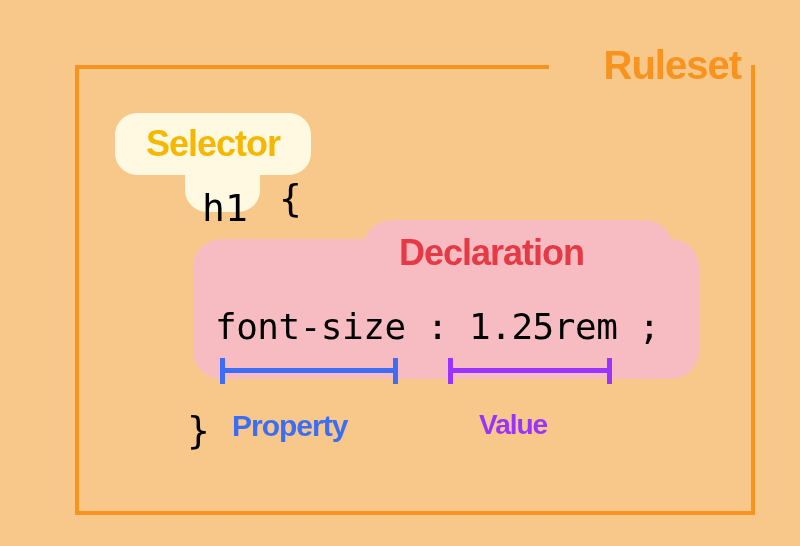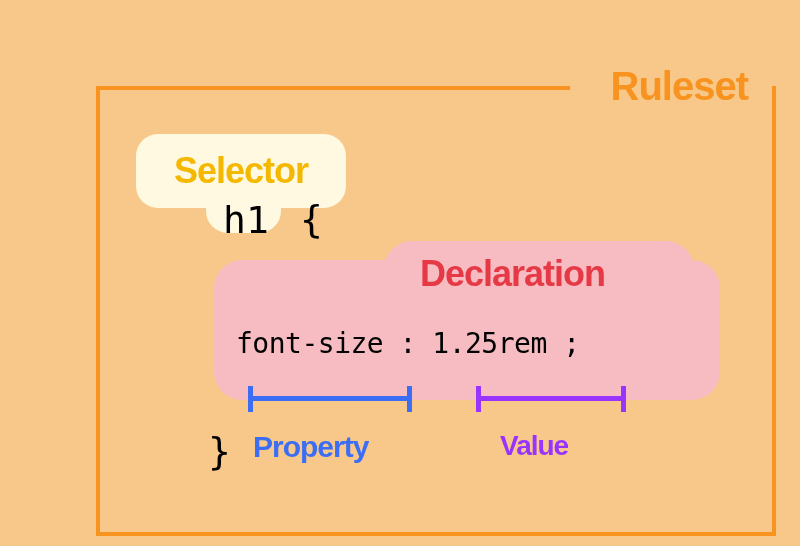--- a/index.html
+++ b/index.html
@@ -1,16 +1,16 @@
 <!DOCTYPE html>
 <html><head>
   <meta charset="utf-8">
   <style>
     * {
-      margin: 12px;
+      margin: 5px;
       padding: 0;
       box-sizing: border-box;
     }
     body {
       width: 800px;
       height: 546px;
       background: #f8c88a;
       font-family: -apple-system, BlinkMacSystemFont, "Segoe UI", sans-serif;
       position: relative;
       overflow: hidden;
@@ -40,39 +40,39 @@
       font-size: 40px;
       font-weight: 700;
       color: #f7931e;
       letter-spacing: -1px;
     }
     .selector-badge {
       position: absolute;
       top: 98px;
       left: 100px;
       background: #fef9e0;
-      padding: 16px 26px;
+      padding: 10px 26px;
       border-radius: 22px;
       font-size: 36px;
       font-weight: 700;
       color: #f5b800;
       letter-spacing: -1px;
     }
     .selector-tab {
       position: absolute;
       top: 153px;
       left: 170px;
       width: 75px;
       height: 44px;
       background: #fef9e0;
       border-radius: 0 0 22px 22px;
     }
     .code-h1 {
       position: absolute;
-      top: 162px;
+      top: 171px;
       left: 187px;
       font-size: 38px;
       font-family: "SF Mono", Consolas, monospace;
       color: #000;
     }
     .code-brace-open {
       position: absolute;
       top: 161px;
       left: 264px;
       font-size: 38px;
@@ -103,21 +103,21 @@
       left: 384px;
       font-size: 36px;
       font-weight: 700;
       color: #e63946;
       letter-spacing: -1px;
     }
     .code-declaration {
       position: absolute;
       top: 291px;
       left: 200px;
-      font-size: 28px;
+      font-size: 36px;
       font-family: "SF Mono", Consolas, monospace;
       color: #000;
       letter-spacing: -0.5px;
     }
     .code-brace-close {
       position: absolute;
       top: 393px;
       left: 172px;
       font-size: 38px;
       font-family: "SF Mono", Consolas, monospace;

